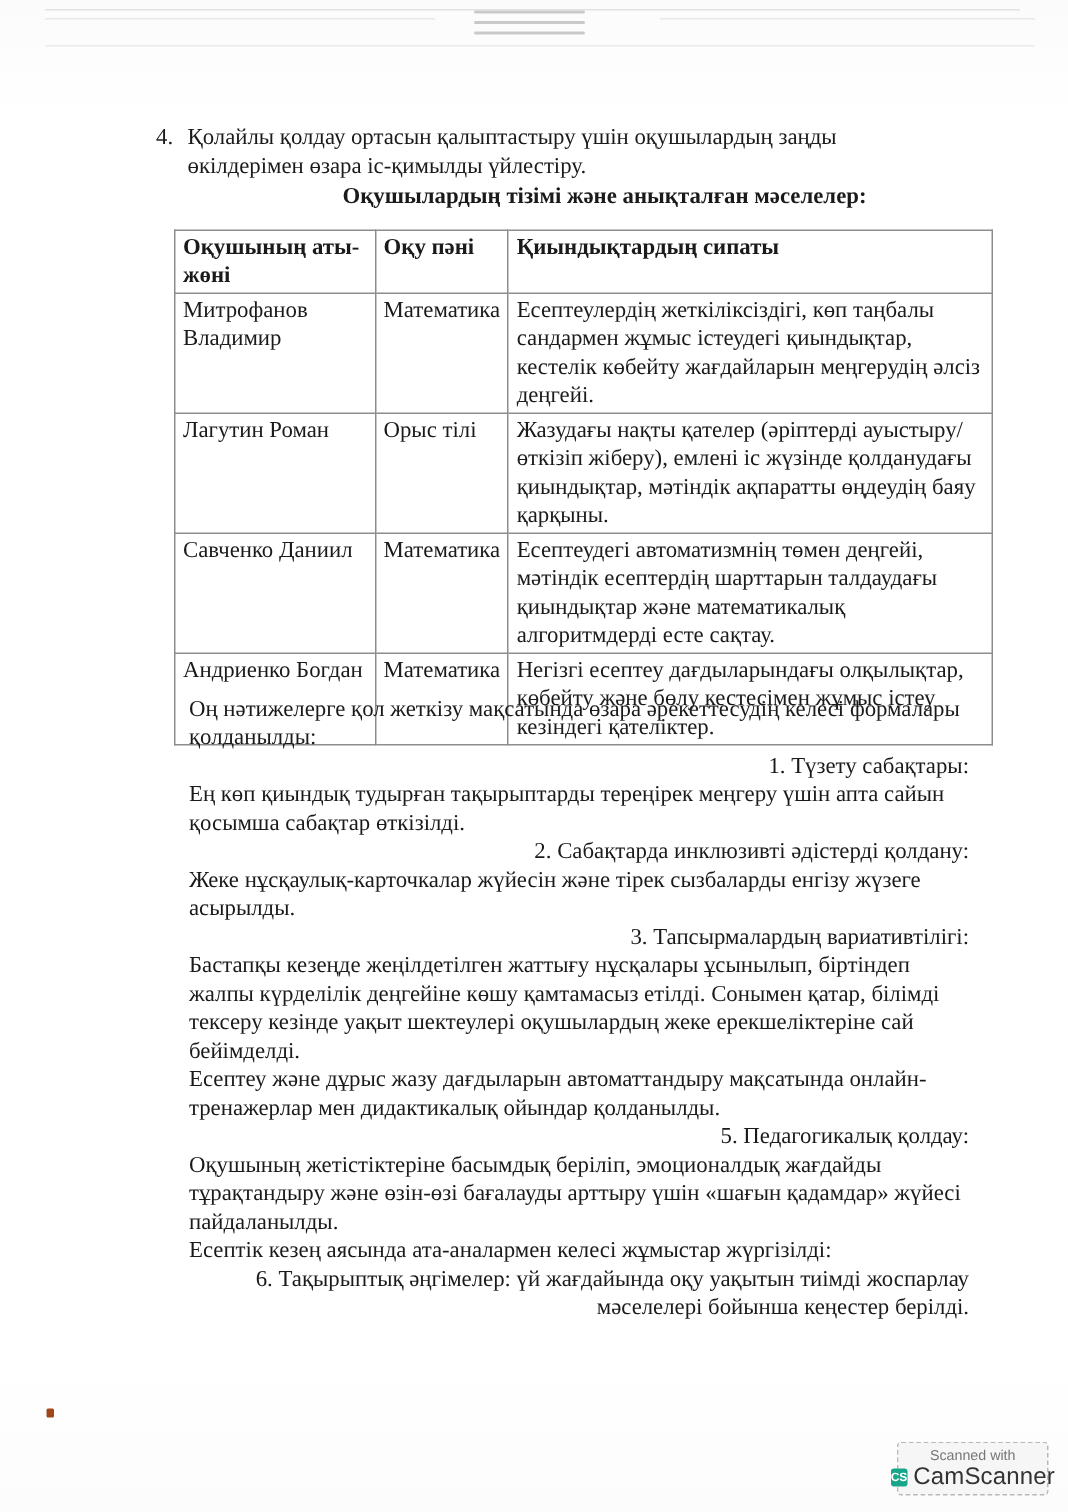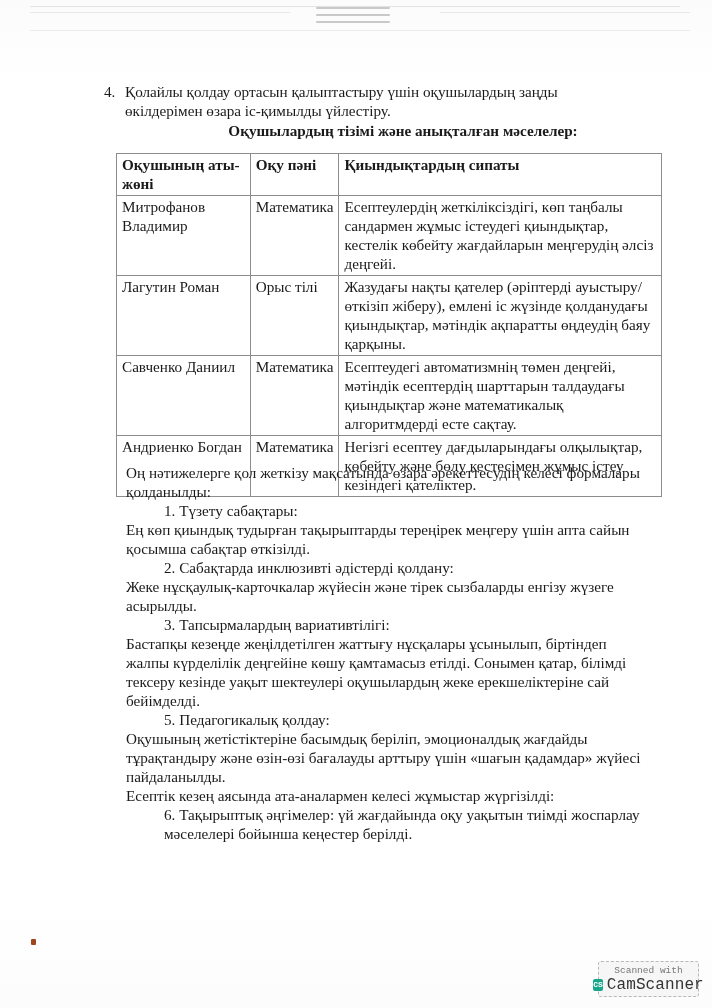--- a/index.html
+++ b/index.html
@@ -45,31 +45,31 @@
     table.problems col.c1 { width: 134px; }
     table.problems col.c2 { width: 88px; }
     table.problems col.c3 { width: 324px; }
     tr.r1 td { height: 73px; }
     tr.r2 td { height: 73px; }
     tr.r3 td { height: 73px; }
     tr.r4 td { height: 54px; }
 
     .body-text { position: absolute; left: 126px; top: 463px; width: 520px; }
     .body-text p { margin: 0; }
-    .body-text .sub { padding-left: 38px; }
+    .body-text .sub { padding-left: 38px; text-align: right; }
 
     .mark-dot {
       position: absolute; left: 31px; top: 939px; width: 5px; height: 6px;
       background: #a0461c; border-radius: 1px;
     }
 
     .watermark {
       position: absolute; left: 598px; top: 961px; width: 101px; height: 36px;
       border: 1px dashed #b8b8b8; border-radius: 3px; background: #f6f6f6;
-      font-family: Liberation Mono, monospace;
+      font-family: Liberation Sans, sans-serif;
       text-align: center;
     }
     .watermark .wm-top { font-size: 9.5px; color: #777; line-height: 12px; margin-top: 3px; }
     .watermark .wm-bottom { display: flex; align-items: center; justify-content: center; gap: 4px; margin-top: 1px; }
     .watermark .cs-logo {
       width: 15px; height: 12px; background: #17a689; color: #fff; font-weight: bold;
       font-size: 8px; line-height: 12px; border-radius: 2px; text-align: center;
     }
     .watermark .cs-name { font-size: 16px; color: #333; line-height: 14px; letter-spacing: 0.1px; }
   </style>
@@ -139,20 +139,21 @@
 
     <p class="sub">1. Түзету сабақтары:</p>
     <p>Ең көп қиындық тудырған тақырыптарды тереңірек меңгеру үшін апта сайын қосымша сабақтар өткізілді.</p>
 
     <p class="sub">2. Сабақтарда инклюзивті әдістерді қолдану:</p>
     <p>Жеке нұсқаулық-карточкалар жүйесін және тірек сызбаларды енгізу жүзеге асырылды.</p>
 
     <p class="sub">3. Тапсырмалардың вариативтілігі:</p>
     <p>Бастапқы кезеңде жеңілдетілген жаттығу нұсқалары ұсынылып, біртіндеп жалпы күрделілік деңгейіне көшу қамтамасыз етілді. Сонымен қатар, білімді тексеру кезінде уақыт шектеулері оқушылардың жеке ерекшеліктеріне сай бейімделді.</p>
 
+    <p>Есептеу және дұрыс жазу дағдыларын автоматтандыру мақсатында онлайн-тренажерлар мен дидактикалық ойындар қолданылды.</p>
 
     <p class="sub">5. Педагогикалық қолдау:</p>
     <p>Оқушының жетістіктеріне басымдық беріліп, эмоционалдық жағдайды тұрақтандыру және өзін-өзі бағалауды арттыру үшін «шағын қадамдар» жүйесі пайдаланылды.</p>
 
     <p>Есептік кезең аясында ата-аналармен келесі жұмыстар жүргізілді:</p>
     <p class="sub"><span>6. Тақырыптық әңгімелер:</span> <span>үй жағдайында оқу уақытын тиімді жоспарлау мәселелері бойынша кеңестер берілді.</span></p>
   </div>
 
   <div class="mark-dot"></div>
 

